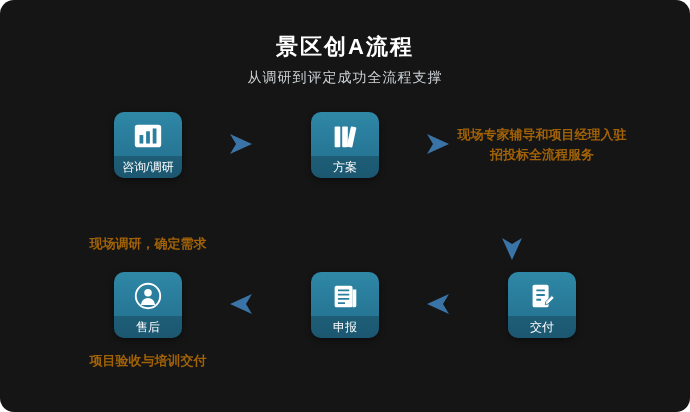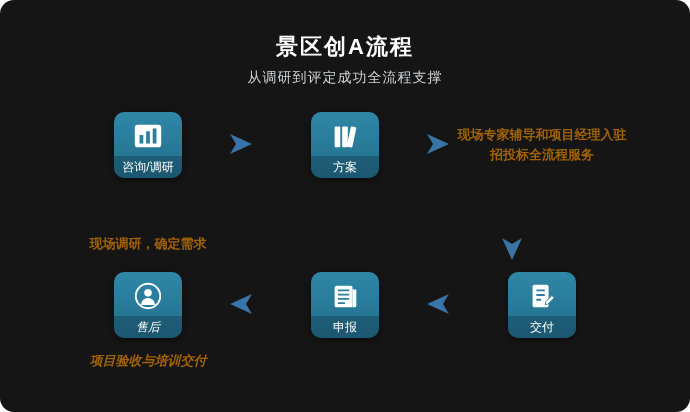--- a/index.html
+++ b/index.html
@@ -89,21 +89,21 @@
           <line x1="9.5" y1="11" x2="21.5" y2="11" stroke="#2b7f9e" stroke-width="1.8"></line>
           <line x1="9.5" y1="15.5" x2="21.5" y2="15.5" stroke="#2b7f9e" stroke-width="1.8"></line>
           <line x1="9.5" y1="20" x2="21.5" y2="20" stroke="#2b7f9e" stroke-width="1.8"></line>
           <line x1="9.5" y1="24.5" x2="17" y2="24.5" stroke="#2b7f9e" stroke-width="1.8"></line>
         </svg>
       </div>
       <div class="box-label">申报</div>
     </div>
   </div>
 
-  <div class="step" style="left:38px;top:272px;font-style:italic;">
+  <div class="step" style="left:38px;top:272px;">
     <div class="box">
       <div class="icon-area">
         <svg viewBox="0 0 34 34" width="32" height="32">
           <circle cx="17" cy="17" r="13" fill="none" stroke="#ffffff" stroke-width="2"></circle>
           <circle cx="17" cy="13.5" r="4" fill="#ffffff"></circle>
           <path d="M9.5 26.5 a7.5 7.5 0 0 1 15 0 Z" fill="#ffffff"></path>
         </svg>
       </div>
       <div class="box-label">售后</div>
     </div>

